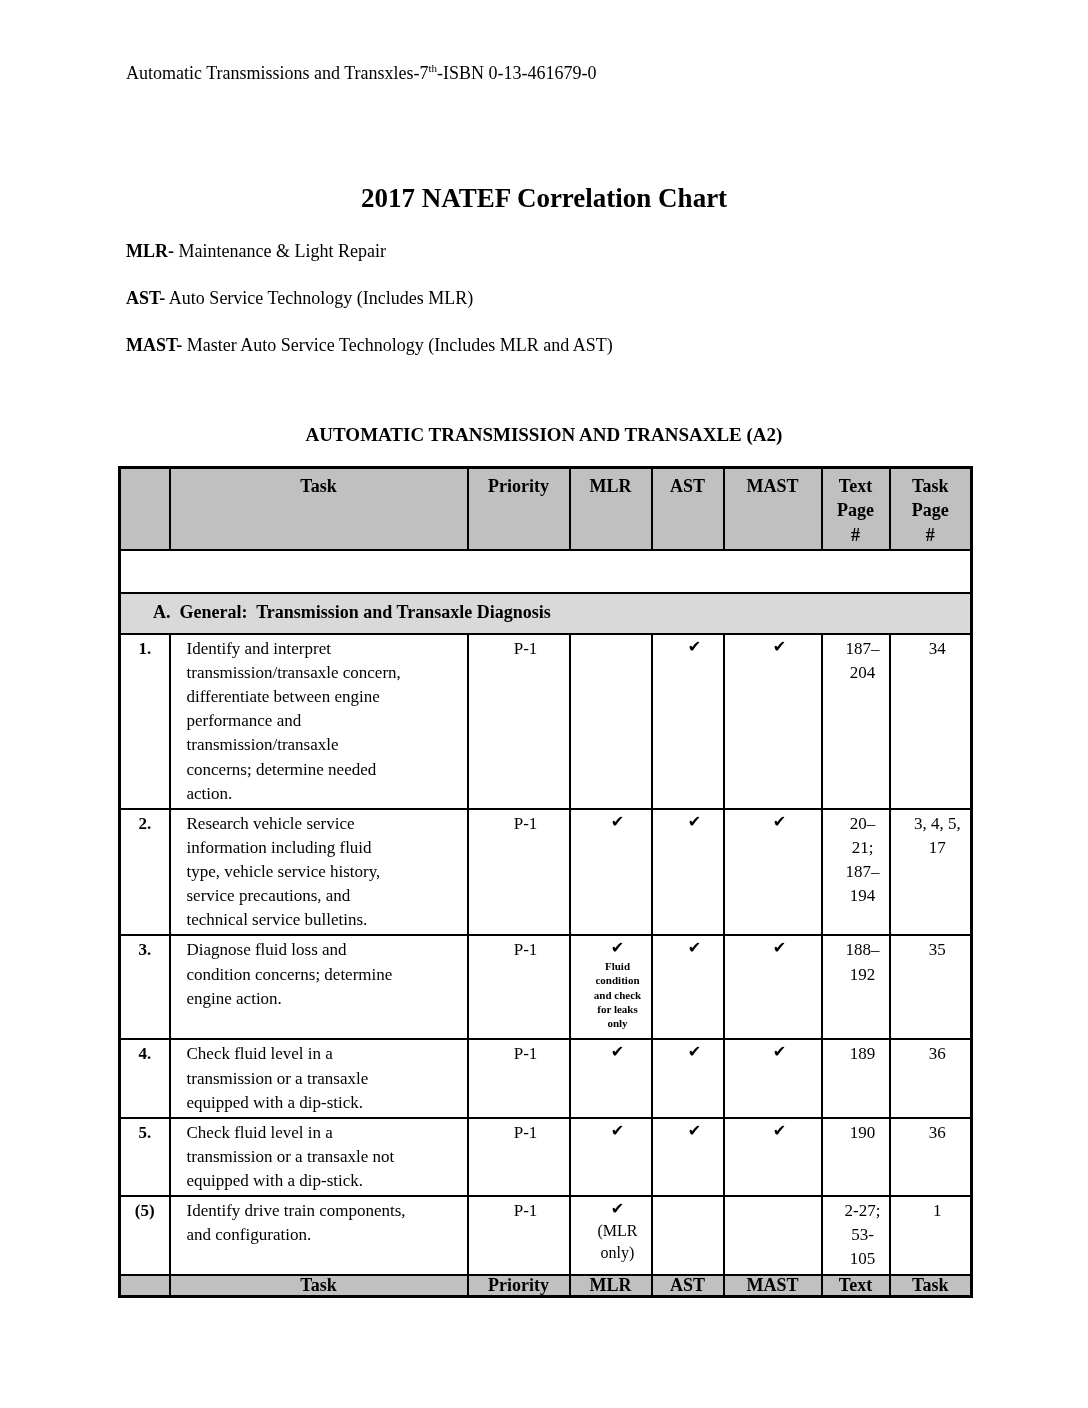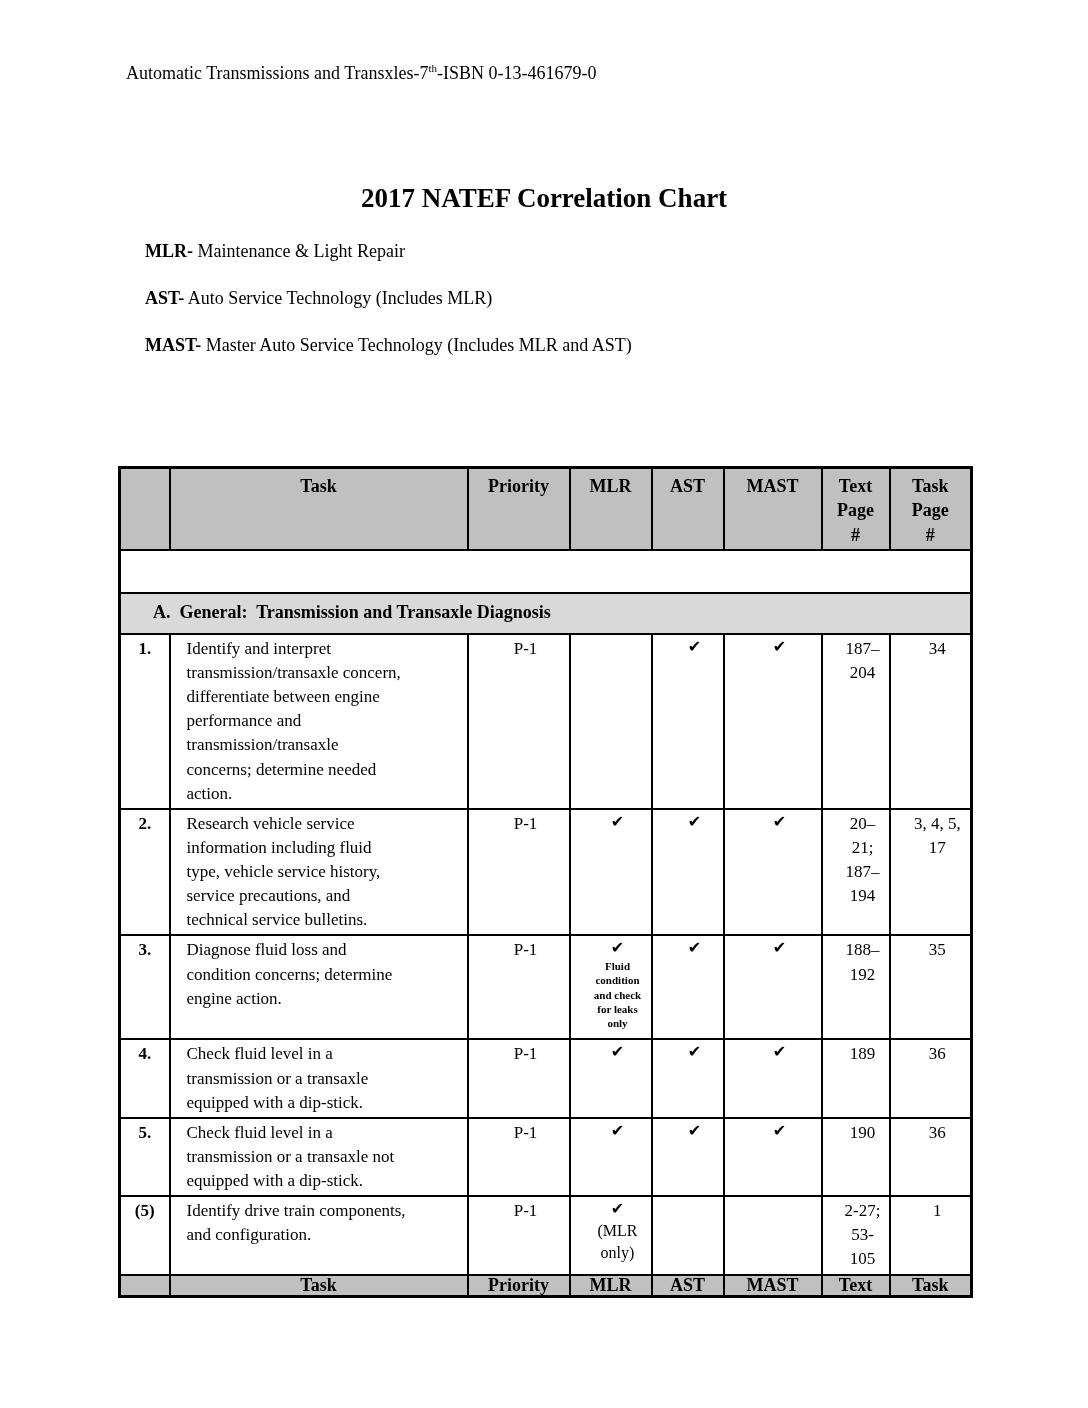--- a/index.html
+++ b/index.html
@@ -16,21 +16,21 @@
   .page{position:absolute;inset:0;overflow:hidden;}
 
   .doc-header{position:absolute;left:126px;top:62px;font-size:18px;}
   .doc-header sup{font-size:11px;}
 
   .title{
     position:absolute;top:183px;left:0;width:100%;margin:0;
     text-align:center;font-size:27px;font-weight:bold;
   }
 
-  .legend{position:absolute;left:145px;top:241px;}
+  .legend{position:absolute;left:126px;top:241px;}
   .legend-line{margin:0 0 26px 0;font-size:18px;line-height:21px;}
   .legend-abbr{font-weight:bold;}
 
   .table-caption{
     position:absolute;top:424px;left:0;width:100%;
     text-align:center;font-weight:bold;font-size:19px;
   }
 
   table.correlation{
     position:absolute;left:118px;top:466px;width:852px;
@@ -84,20 +84,21 @@
   </div>
 
   <h1 class="title">2017 NATEF Correlation Chart</h1>
 
   <div class="legend">
     <p class="legend-line"><span class="legend-abbr">MLR-</span><span> Maintenance &amp; Light Repair</span></p>
     <p class="legend-line"><span class="legend-abbr">AST-</span><span> Auto Service Technology (Includes MLR)</span></p>
     <p class="legend-line"><span class="legend-abbr">MAST-</span><span> Master Auto Service Technology (Includes MLR and AST)</span></p>
   </div>
 
+  <div class="table-caption">AUTOMATIC TRANSMISSION AND TRANSAXLE (A2)</div>
 
   <table class="correlation">
     <colgroup>
       <col style="width:50px">
         <col style="width:298px">
         <col style="width:102px">
         <col style="width:82px">
       <col style="width:72px">
         <col style="width:98px">
         <col style="width:68px">

